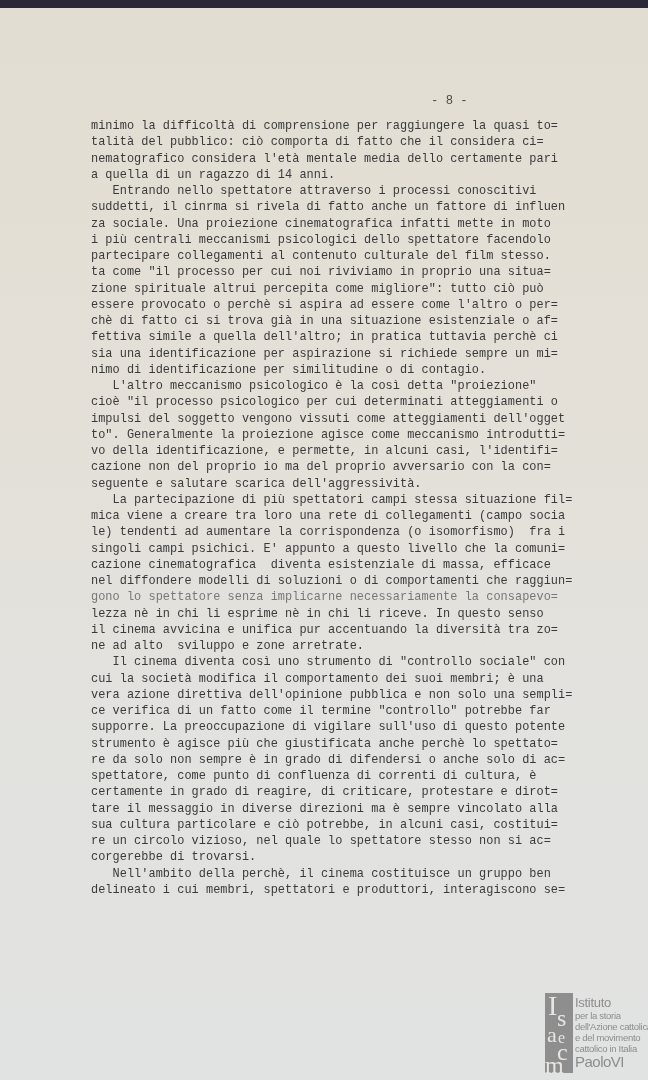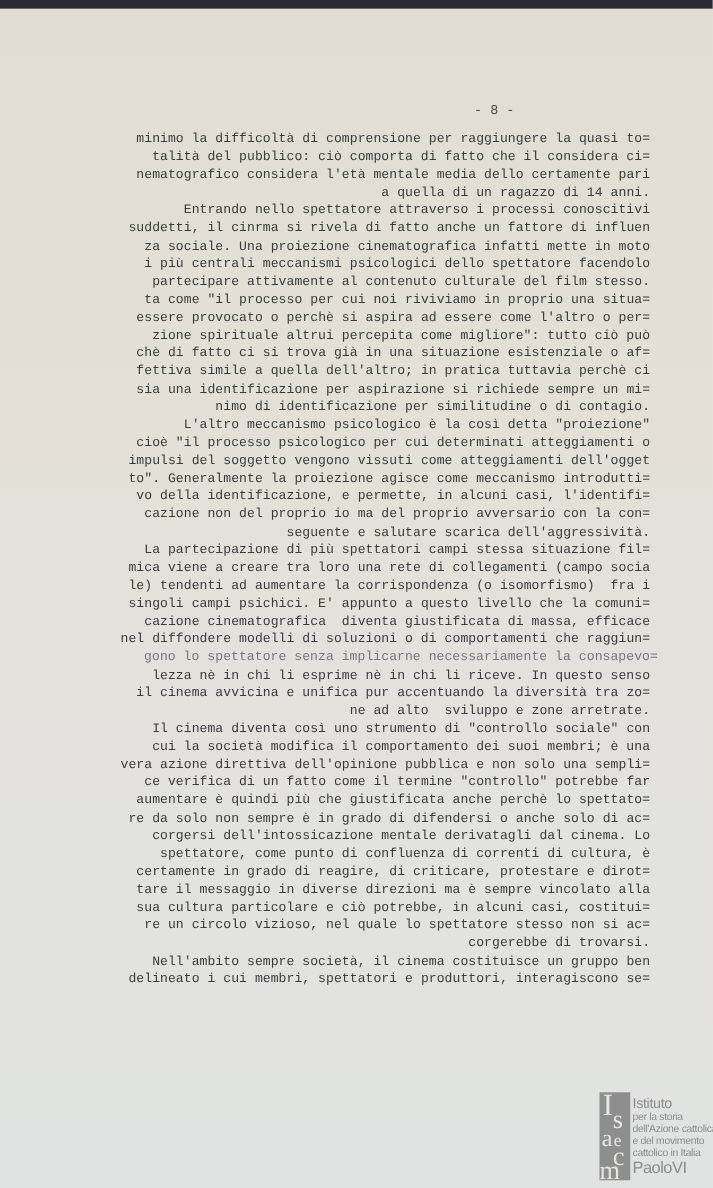--- a/index.html
+++ b/index.html
@@ -41,25 +41,23 @@
     width: 500px;
     font-family: "Liberation Mono", "DejaVu Sans Mono", monospace;
     font-size: 11.9px;
     line-height: 16.25px;
     color: #3a3a3c;
     letter-spacing: 0.05px;
   }
   .line {
     white-space: pre;
     height: 16.25px;
-    text-align: right;
   }
   .line.faint {
     color: #77777a;
-    margin-left: 40px;
   }
   .logo {
     position: absolute;
     left: 545px;
     top: 993px;
     width: 103px;
     height: 80px;
   }
   .logo-block {
     position: absolute;
@@ -100,59 +98,59 @@
 
 <div class="body-text">
   <div class="line">minimo la difficoltà di comprensione per raggiungere la quasi to=</div>
   <div class="line">talità del pubblico: ciò comporta di fatto che il considera ci=</div>
   <div class="line">nematografico considera l'età mentale media dello certamente pari</div>
   <div class="line">a quella di un ragazzo di 14 anni.</div>
   <div class="line">   Entrando nello spettatore attraverso i processi conoscitivi</div>
   <div class="line">suddetti, il cinrma si rivela di fatto anche un fattore di influen</div>
   <div class="line">za sociale. Una proiezione cinematografica infatti mette in moto</div>
   <div class="line">i più centrali meccanismi psicologici dello spettatore facendolo</div>
-  <div class="line">partecipare attivamente al contenuto culturale del film stesso.</div>
+  <div class="line">partecipare collegamenti al contenuto culturale del film stesso.</div>
   <div class="line">ta come "il processo per cui noi riviviamo in proprio una situa=</div>
+  <div class="line">zione spirituale altrui percepita come migliore": tutto ciò può</div>
   <div class="line">essere provocato o perchè si aspira ad essere come l'altro o per=</div>
-  <div class="line">zione spirituale altrui percepita come migliore": tutto ciò può</div>
   <div class="line">chè di fatto ci si trova già in una situazione esistenziale o af=</div>
   <div class="line">fettiva simile a quella dell'altro; in pratica tuttavia perchè ci</div>
   <div class="line">sia una identificazione per aspirazione si richiede sempre un mi=</div>
   <div class="line">nimo di identificazione per similitudine o di contagio.</div>
   <div class="line">   L'altro meccanismo psicologico è la così detta "proiezione"</div>
   <div class="line">cioè "il processo psicologico per cui determinati atteggiamenti o</div>
   <div class="line">impulsi del soggetto vengono vissuti come atteggiamenti dell'ogget</div>
   <div class="line">to". Generalmente la proiezione agisce come meccanismo introdutti=</div>
   <div class="line">vo della identificazione, e permette, in alcuni casi, l'identifi=</div>
   <div class="line">cazione non del proprio io ma del proprio avversario con la con=</div>
   <div class="line">seguente e salutare scarica dell'aggressività.</div>
   <div class="line">   La partecipazione di più spettatori campi stessa situazione fil=</div>
   <div class="line">mica viene a creare tra loro una rete di collegamenti (campo socia</div>
   <div class="line">le) tendenti ad aumentare la corrispondenza (o isomorfismo)  fra i</div>
   <div class="line">singoli campi psichici. E' appunto a questo livello che la comuni=</div>
-  <div class="line">cazione cinematografica  diventa giustificata di massa, efficace</div>
+  <div class="line">cazione cinematografica  diventa esistenziale di massa, efficace</div>
   <div class="line">nel diffondere modelli di soluzioni o di comportamenti che raggiun=</div>
   <div class="line faint">gono lo spettatore senza implicarne necessariamente la consapevo=</div>
   <div class="line">lezza nè in chi li esprime nè in chi li riceve. In questo senso</div>
   <div class="line">il cinema avvicina e unifica pur accentuando la diversità tra zo=</div>
   <div class="line">ne ad alto  sviluppo e zone arretrate.</div>
   <div class="line">   Il cinema diventa così uno strumento di "controllo sociale" con</div>
   <div class="line">cui la società modifica il comportamento dei suoi membri; è una</div>
   <div class="line">vera azione direttiva dell'opinione pubblica e non solo una sempli=</div>
   <div class="line">ce verifica di un fatto come il termine "controllo" potrebbe far</div>
-  <div class="line">aumentare è quindi più che giustificata anche perchè lo spettato=</div>
+  <div class="line">supporre. La preoccupazione di vigilare sull'uso di questo potente</div>
+  <div class="line">strumento è agisce più che giustificata anche perchè lo spettato=</div>
   <div class="line">re da solo non sempre è in grado di difendersi o anche solo di ac=</div>
-  <div class="line">corgersi dell'intossicazione mentale derivatagli dal cinema. Lo</div>
   <div class="line">spettatore, come punto di confluenza di correnti di cultura, è</div>
   <div class="line">certamente in grado di reagire, di criticare, protestare e dirot=</div>
   <div class="line">tare il messaggio in diverse direzioni ma è sempre vincolato alla</div>
   <div class="line">sua cultura particolare e ciò potrebbe, in alcuni casi, costitui=</div>
   <div class="line">re un circolo vizioso, nel quale lo spettatore stesso non si ac=</div>
   <div class="line">corgerebbe di trovarsi.</div>
-  <div class="line">   Nell'ambito sempre società, il cinema costituisce un gruppo ben</div>
+  <div class="line">   Nell'ambito della perchè, il cinema costituisce un gruppo ben</div>
   <div class="line">delineato i cui membri, spettatori e produttori, interagiscono se=</div>
 </div>
 
 <div class="logo">
   <div class="logo-block"></div>
   <div class="logo-letters">
     <span style="left:3px; top:-1px; font-size:28px;">I</span>
     <span style="left:12px; top:13px; font-size:24px;">s</span>
     <span style="left:2px; top:31px; font-size:22px;">a</span>
     <span style="left:13px; top:37px; font-size:16px;">e</span>

